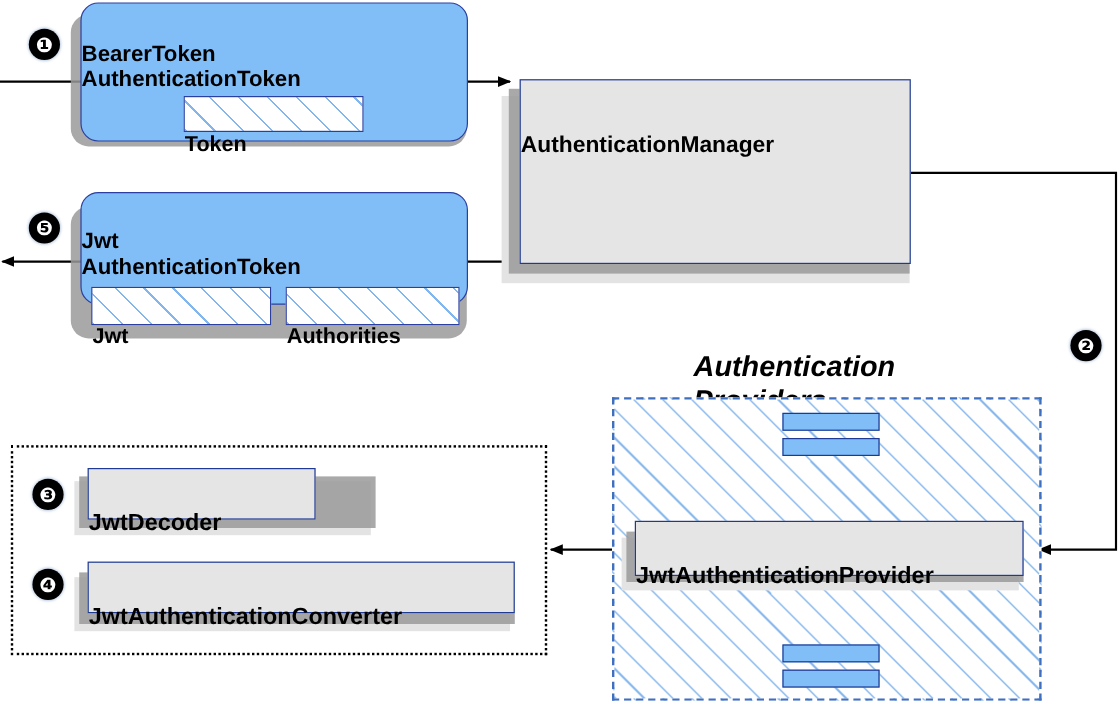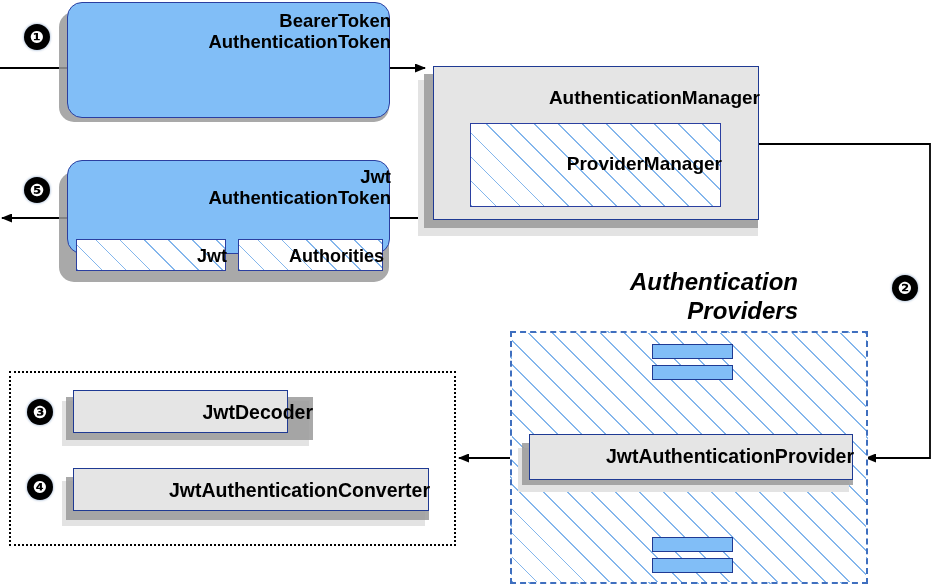--- a/index.html
+++ b/index.html
@@ -35,22 +35,22 @@
     background-color:#ffffff;
     background-image:repeating-linear-gradient(45deg,
         rgba(125,178,235,.95) 0px, rgba(125,178,235,.95) 1.3px,
         rgba(255,255,255,0) 1.3px, rgba(255,255,255,0) 17px);
   }
   .hatch-box{
     border:1.5px solid #2b3fa0;
   }
 
   .label{
-    position:absolute;color:#000;font-weight:bold;text-align:right;
-    line-height:1.12;white-space:pre-line;user-select:none;
+    position:absolute;color:#000;font-weight:bold;text-align:left;
+    line-height:1.12;white-space:pre-line;user-select:none;margin-top:24px;
   }
 
   .dashed-blue{
     border:2px dashed #3f6fbf;
   }
   .dotted-black{
     border:2.4px dotted #000000;
   }
 
   
@@ -116,41 +116,41 @@
       <line x1="692" y1="495" x2="692" y2="534" stroke="#000" stroke-width="3.4"></line>
       <path d="M692,488 L699,502 L685,502 z" fill="#000"></path>
       <path d="M692,539 L699,525 L685,525 z" fill="#000"></path>
     </g>
   </svg>
 
   <div class="shadow" style="left:59px;top:12px;width:330px;height:110px;border-radius:15px;"></div>
   <div class="node blue-round" style="left:67px;top:2px;width:323px;height:116px;">
     <div class="label" style="left:0;top:8px;width:323px;font-size:18.5px;">BearerToken
 AuthenticationToken</div>
+    <div class="node hatch hatch-box" style="left:85px;top:77px;width:150px;height:30px;">
+      <div class="label" style="left:0;top:5px;width:150px;font-size:18px;">Token</div>
+    </div>
   </div>
 
   <div class="shadow" style="left:59px;top:172px;width:330px;height:110px;border-radius:15px;"></div>
   <div class="node blue-round" style="left:67px;top:160px;width:323px;height:94px;">
     <div class="label" style="left:0;top:6px;width:323px;font-size:18.5px;">Jwt
 AuthenticationToken</div>
     <div class="node hatch hatch-box" style="left:8px;top:78px;width:150px;height:32px;">
       <div class="label" style="left:0;top:6px;width:150px;font-size:18px;">Jwt</div>
     </div>
     <div class="node hatch hatch-box" style="left:170px;top:78px;width:145px;height:32px;">
       <div class="label" style="left:0;top:6px;width:145px;font-size:18px;">Authorities</div>
     </div>
   </div>
 
   <div class="shadow2" style="left:418px;top:80px;width:340px;height:156px;"></div>
   <div class="shadow" style="left:424px;top:74px;width:334px;height:154px;"></div>
   <div class="node blue-rect" style="left:433px;top:66px;width:326px;height:154px;">
     <div class="label" style="left:0;top:20px;width:326px;font-size:19px;">AuthenticationManager</div>
-    <div class="node hatch hatch-box" style="left:36px;top:56px;width:251px;height:84px;">
-      <div class="label" style="left:0;top:29px;width:251px;font-size:19px;">ProviderManager</div>
-    </div>
   </div>
 
   <div class="label" style="left:578px;top:268px;width:220px;font-size:24px;line-height:1.2;font-style:italic;">Authentication
 Providers</div>
 
   <div class="node hatch dashed-blue" style="left:510px;top:331px;width:358px;height:253px;"></div>
 
   <div class="node blue-bar" style="left:652px;top:344px;width:81px;height:15px;"></div>
   <div class="node blue-bar" style="left:652px;top:365px;width:81px;height:15px;"></div>
 
@@ -160,21 +160,21 @@
     <div class="label" style="left:0;top:11px;width:324px;font-size:19.5px;">JwtAuthenticationProvider</div>
   </div>
 
   <div class="node blue-bar" style="left:652px;top:537px;width:81px;height:15px;"></div>
   <div class="node blue-bar" style="left:652px;top:558px;width:81px;height:15px;"></div>
 
   <div class="node dotted-black" style="left:9px;top:371px;width:447px;height:175px;background:#fff;"></div>
 
   <div class="shadow2" style="left:62px;top:401px;width:247px;height:45px;"></div>
   <div class="shadow" style="left:66px;top:397px;width:247px;height:43px;"></div>
-  <div class="node blue-rect" style="left:73px;top:390px;width:215px;height:43px;padding-left:34px;">
+  <div class="node blue-rect" style="left:73px;top:390px;width:190px;height:43px;padding-left:34px;">
     <div class="label" style="left:0;top:11px;width:239px;font-size:19.5px;">JwtDecoder</div>
   </div>
 
   <div class="shadow2" style="left:62px;top:481px;width:363px;height:45px;"></div>
   <div class="shadow" style="left:66px;top:477px;width:363px;height:43px;"></div>
   <div class="node blue-rect" style="left:73px;top:468px;width:356px;height:43px;">
     <div class="label" style="left:0;top:11px;width:356px;font-size:19.5px;">JwtAuthenticationConverter</div>
   </div>
 
   <div class="badge" style="left:24px;top:24px;">❶</div>

